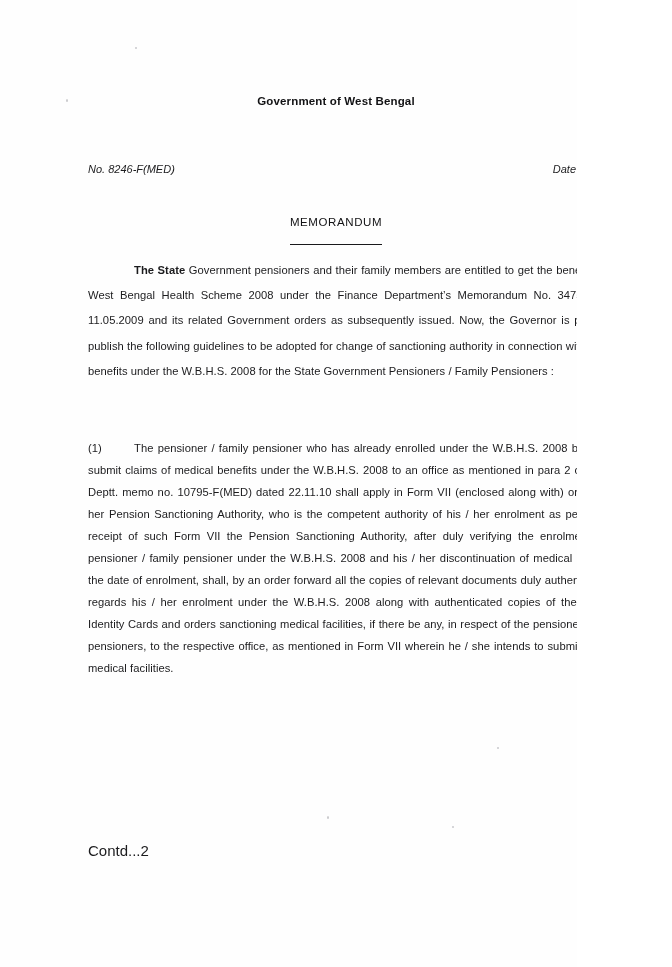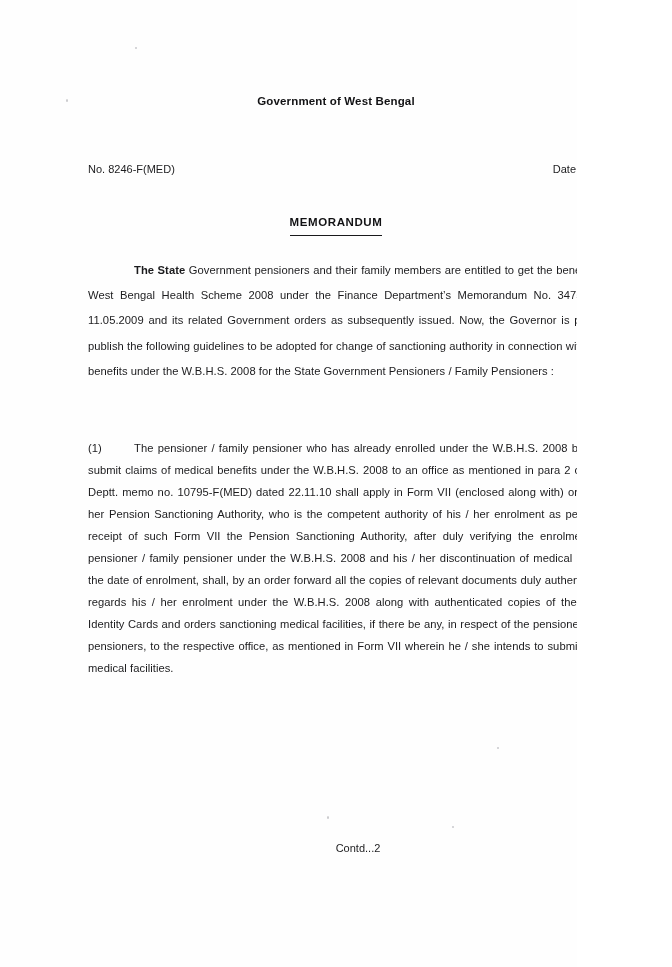--- a/index.html
+++ b/index.html
@@ -41,42 +41,43 @@
     color: #121214;
   }
   .refrow {
     position: absolute;
     left: 88px;
     top: 163px;
     width: 540px;
     display: flex;
     justify-content: space-between;
     align-items: center;
+    font-style: italic;
   }
   .refno {
     font-size: 11px;
     color: #1c1c1e;
   }
   .refdate {
     font-size: 11px;
     color: #1c1c1e;
   }
   .memo-head {
     position: absolute;
     left: 0;
     top: 212px;
     width: 672px;
     text-align: center;
   }
   .memo-head span {
     font-size: 11.5px;
-    font-weight: bold;
+    font-weight: normal;
     letter-spacing: 0.6px;
     border-bottom: 1px solid #1a1a1c;
-    padding-bottom: 7px;
+    padding-bottom: 16px;
     color: #121214;
   }
   .para {
     position: absolute;
     left: 88px;
     width: 540px;
     font-size: 11.2px;
     line-height: 25.2px;
     text-align: justify;
     color: #1b1b1d;
@@ -100,22 +101,22 @@
   }
   .clause .num {
     display: inline-block;
     width: 46px;
   }
   .footer {
     position: absolute;
     left: 88px;
     top: 842px;
     width: 540px;
-    text-align: center;
-    font-size: 11px;
+    text-align: left;
+    font-size: 15px;
     color: #1c1c1e;
   }
 </style>
 </head>
 <body>
 
 <div class="page">
 
   <div class="speck" style="left:66px;top:99px;width:2px;height:3px;"></div>
   <div class="speck" style="left:135px;top:47px;width:2px;height:2px;"></div>

